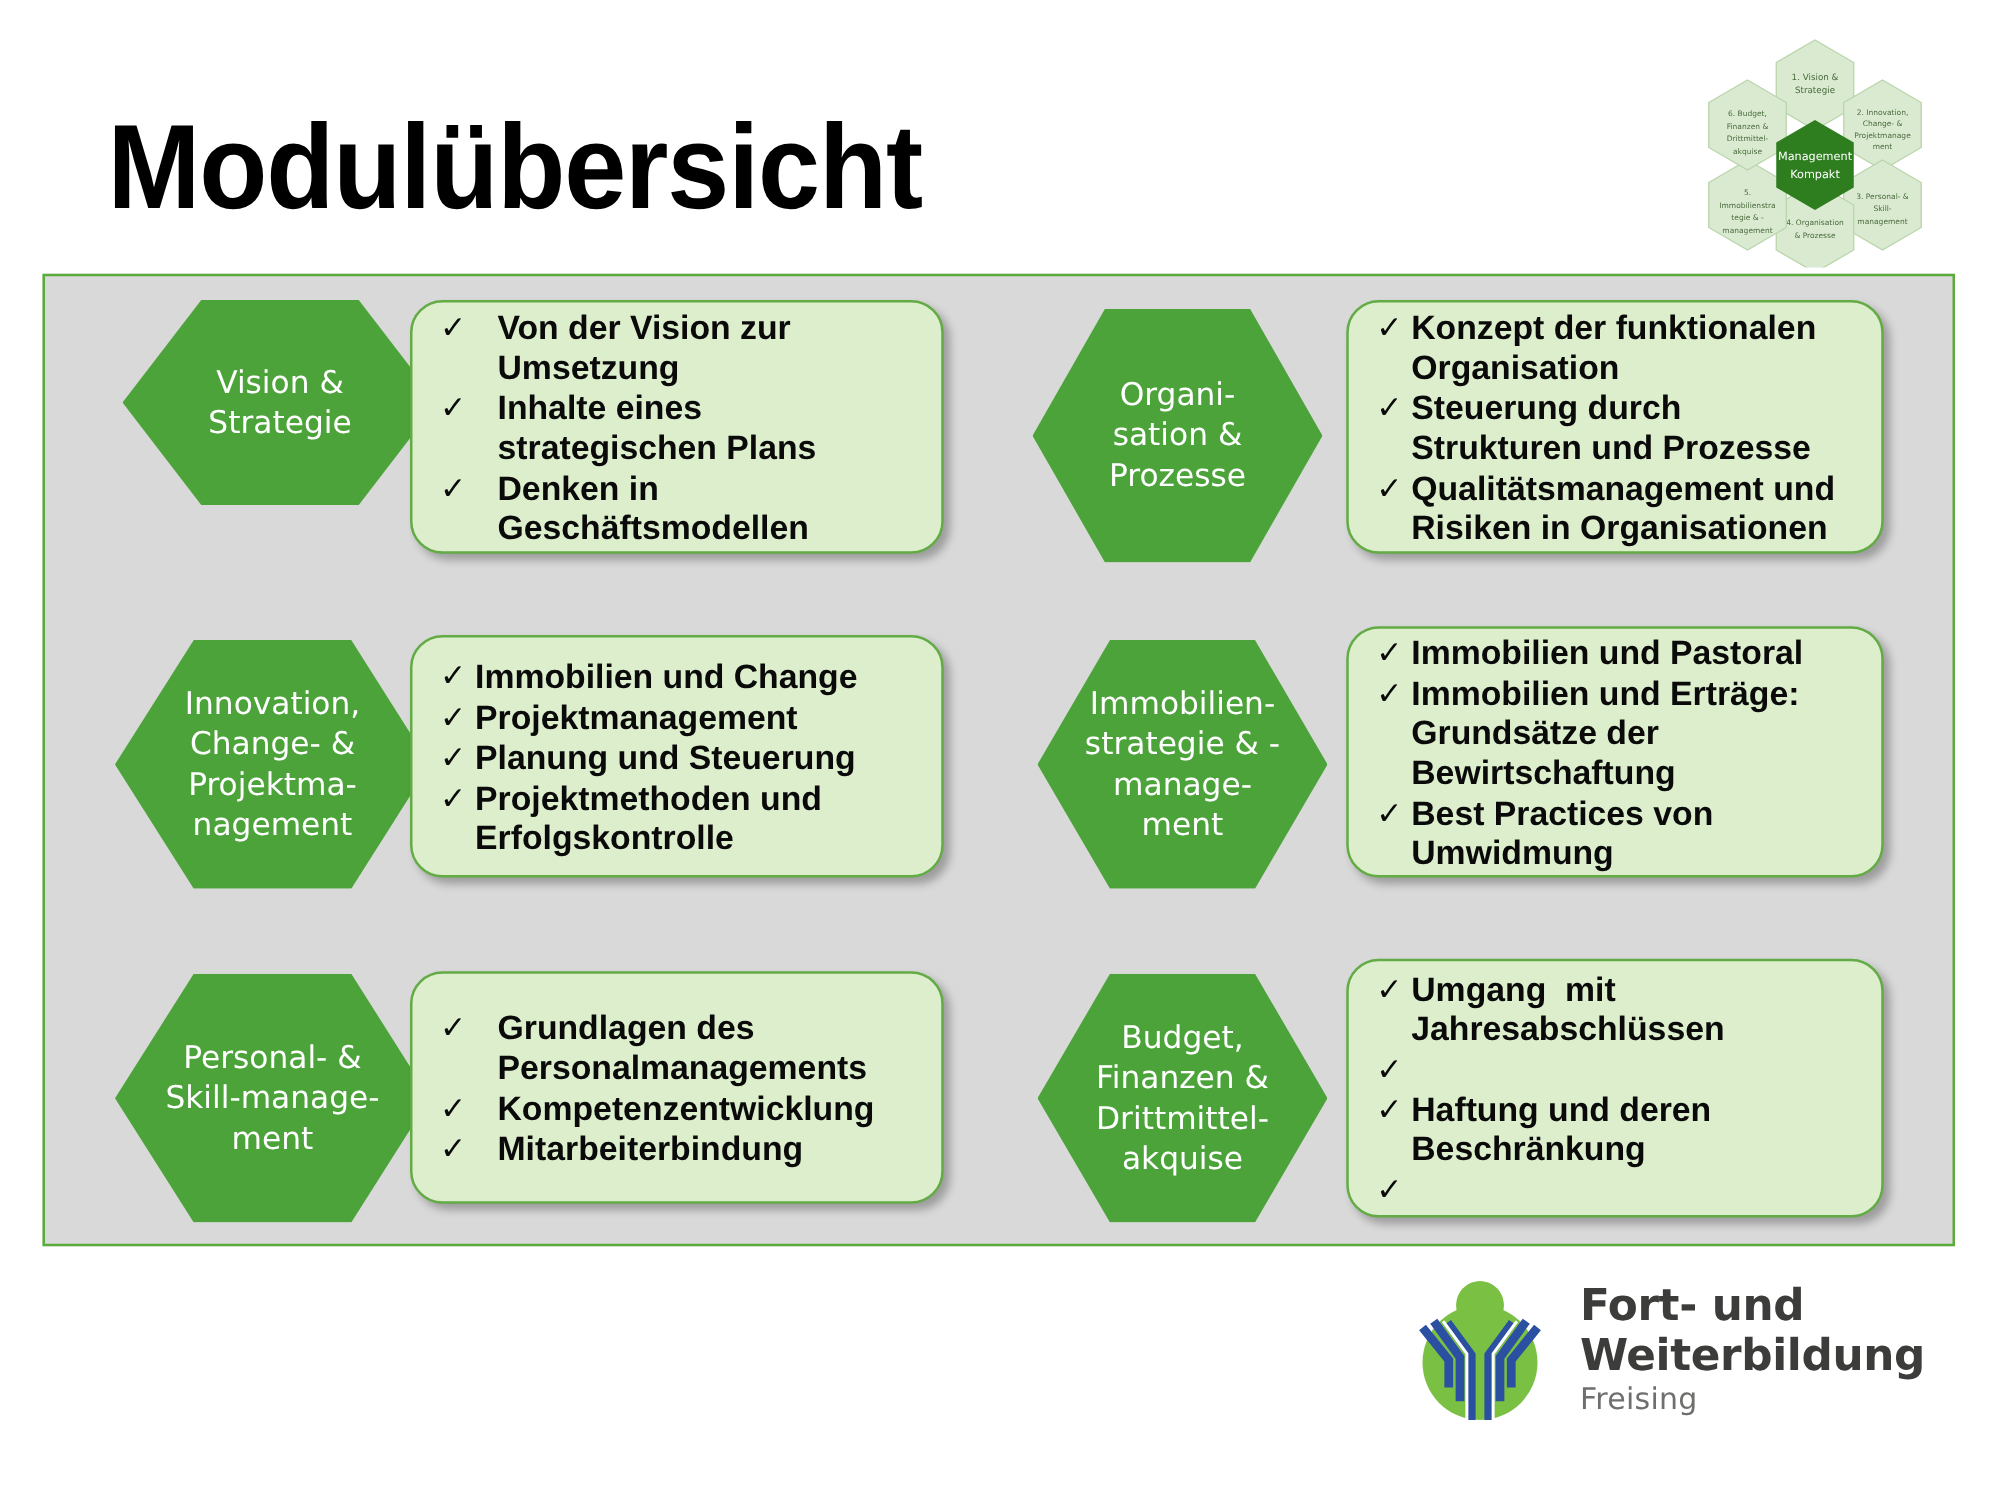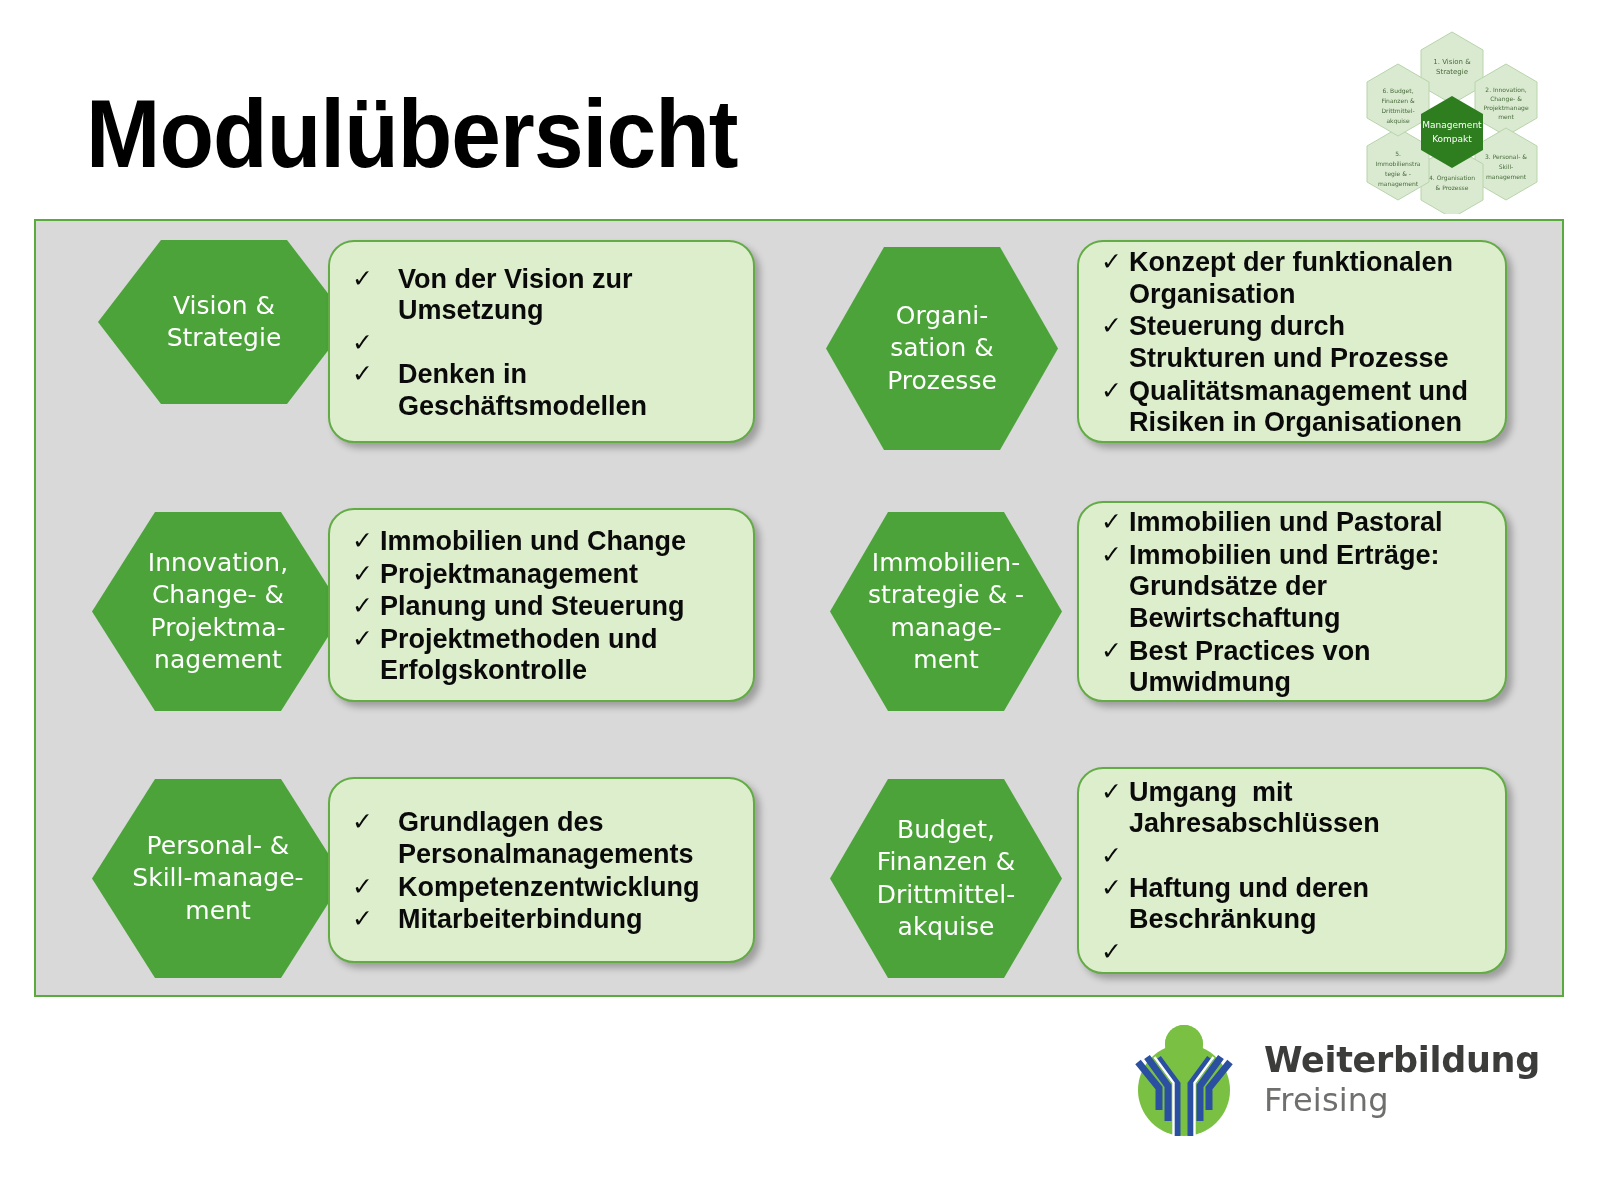--- a/index.html
+++ b/index.html
@@ -150,21 +150,21 @@
   }
   #brand-text .line1,
   #brand-text .line2 {
     font-size: 35px;
     font-weight: bold;
     color: #3c3c3b;
     line-height: 1.14;
     letter-spacing: -0.3px;
   }
   #brand-text .line3 {
-    font-size: 32px;
+    font-size: 24px;
     font-weight: normal;
     color: #6f6f6e;
     line-height: 1.2;
     letter-spacing: 0.2px;
   }
 </style>
 </head>
 <body>
 
 <div id="slide-title">Modulübersicht</div>
@@ -230,21 +230,21 @@
 <div id="module-panel">
   <div class="grid">
 
     <div class="hex" id="hex-1">
       <span>Vision &amp;
 Strategie</span>
     </div>
     <div class="card wide-gap" id="card-1">
       <ul>
         <li><span class="tick">✓</span><span>Von der Vision zur Umsetzung</span></li>
-        <li><span class="tick">✓</span></li>
+        <li><span class="tick">✓</span><span>Inhalte eines strategischen Plans</span></li>
         <li><span class="tick">✓</span><span>Denken in Geschäftsmodellen</span></li>
       </ul>
     </div>
 
     <div class="hex" id="hex-2">
       <span>Organi-
 sation &amp;
 Prozesse</span>
     </div>
     <div class="card tight-gap" id="card-2">
@@ -339,16 +339,17 @@
 
       <g stroke="#ffffff" stroke-width="2.4" fill="none">
         <path d="M 51.5 118 L 51.5 65 L 32.5 39"></path>
         <path d="M 72.5 118 L 72.5 65 L 91.5 39"></path>
       </g>
 
       <circle cx="62" cy="26" r="19" fill="#7ac143"></circle>
     </svg>
   </div>
   <div id="brand-text">
+    <div class="line1">Fort- und</div>
     <div class="line2">Weiterbildung</div>
     <div class="line3">Freising</div>
   </div>
 </div>
 
 </body></html>

